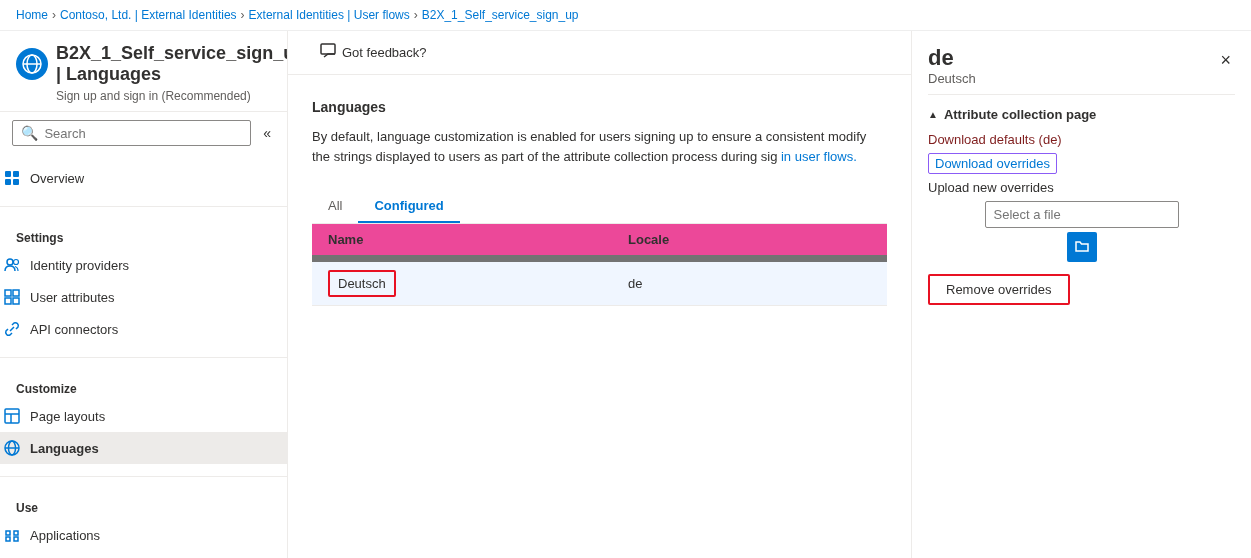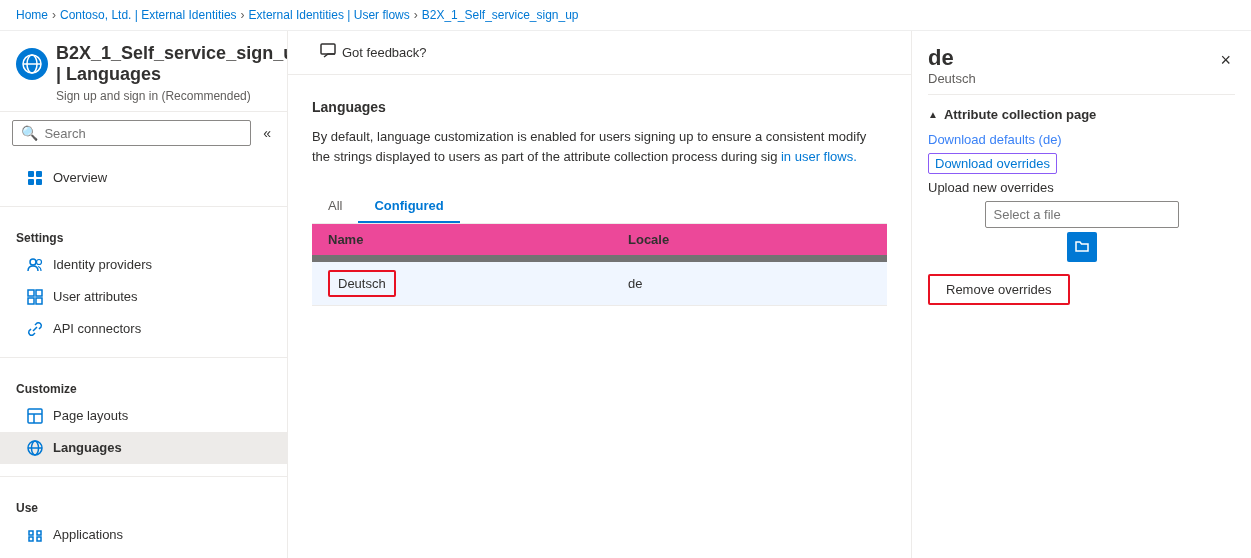--- a/index.html
+++ b/index.html
@@ -26,21 +26,21 @@
 
     
     .search-container { padding: 8px 12px; }
     .search-box { display: flex; align-items: center; border: 1px solid #8a8886; border-radius: 2px; padding: 4px 8px; gap: 6px; background: #fff; cursor: text; width: 100%; }
     .search-box input { border: none; outline: none; font-size: 13px; color: #323130; flex: 1; background: transparent; }
     .search-icon-svg { color: #605e5c; font-size: 14px; }
     .collapse-btn { background: none; border: none; cursor: pointer; font-size: 14px; color: #323130; padding: 4px; }
 
     
     .nav-section { padding: 8px 0; }
-    .nav-item { display: flex; align-items: flex-start; gap: 10px; padding: 8px 27px; cursor: pointer; color: #323130; font-size: 13px; }
+    .nav-item { display: flex; align-items: center; gap: 10px; padding: 8px 4px; cursor: pointer; color: #323130; font-size: 13px; }
     .nav-item.active { background: #edebe9; font-weight: 600; }
     .nav-icon { width: 16px; height: 16px; display: flex; align-items: center; justify-content: center; flex-shrink: 0; }
     .section-label { padding: 12px 16px 4px 16px; font-size: 12px; font-weight: 600; color: #323130; }
     .nav-divider { border: none; border-top: 1px solid #edebe9; margin: 4px 0; }
 
     
     .content { flex: 1; overflow-y: auto; padding: 0; display: flex; flex-direction: column; }
     .content-toolbar { display: flex; align-items: center; padding: 8px 24px; border-bottom: 1px solid #edebe9; gap: 12px; }
     .feedback-btn { display: flex; align-items: center; gap: 6px; background: none; border: none; cursor: pointer; color: #323130; font-size: 13px; padding: 4px 8px; justify-content: center; }
     .content-body { padding: 24px; flex: 1; }
@@ -65,21 +65,21 @@
     .right-panel { width: 340px; min-width: 340px; border-left: 1px solid #edebe9; background: #fff; display: flex; flex-direction: column; }
     .panel-header { display: flex; justify-content: space-between; align-items: flex-start; padding: 16px 16px 8px 16px; }
     .panel-title-block { }
     .panel-lang-code { font-size: 22px; font-weight: 600; color: #323130; line-height: 1; }
     .panel-lang-name { font-size: 13px; color: #605e5c; margin-top: 2px; }
     .close-btn { background: none; border: none; cursor: pointer; font-size: 18px; color: #323130; padding: 4px; line-height: 1; }
     .panel-divider { border: none; border-top: 1px solid #edebe9; margin: 0 16px 12px 16px; }
     .panel-body { padding: 0 16px 16px 16px; flex: 1; overflow-y: auto; }
     .panel-section-header { display: flex; align-items: center; gap: 6px; margin-bottom: 10px; font-size: 13px; font-weight: 600; color: #323130; cursor: pointer; }
     .chevron-icon { font-size: 10px; color: #323130; }
-    .panel-link { display: block; color: #3b82f6; font-size: 13px; text-decoration: none; margin-bottom: 6px; cursor: pointer; }
+    .panel-link { display: block; color: #7f1d1d; font-size: 13px; text-decoration: none; margin-bottom: 6px; cursor: pointer; }
     .panel-link.highlighted { border: 1px solid #8b5cf6; display: inline-block; padding: 2px 6px; border-radius: 2px; color: #0078d4; text-decoration: none; }
     .upload-label { font-size: 13px; color: #323130; margin-bottom: 6px; display: block; }
     .file-input-row { display: flex; align-items: center; gap: 4px; margin-bottom: 12px; flex-direction: column; }
     .file-input { flex: 1; border: 1px solid #8a8886; border-radius: 2px; padding: 5px 8px; font-size: 13px; color: #605e5c; background: #fff; outline: none; }
     .file-browse-btn { background: #0078d4; border: none; color: white; width: 30px; height: 30px; display: flex; align-items: center; justify-content: center; cursor: pointer; border-radius: 2px; }
     .remove-overrides-btn { border: 1px solid #8a8886; background: #fff; padding: 6px 16px; font-size: 13px; cursor: pointer; color: #323130; border-radius: 2px; display: block; border: 2px solid #e81123; }
   </style>
 </head>
 <body>
 

